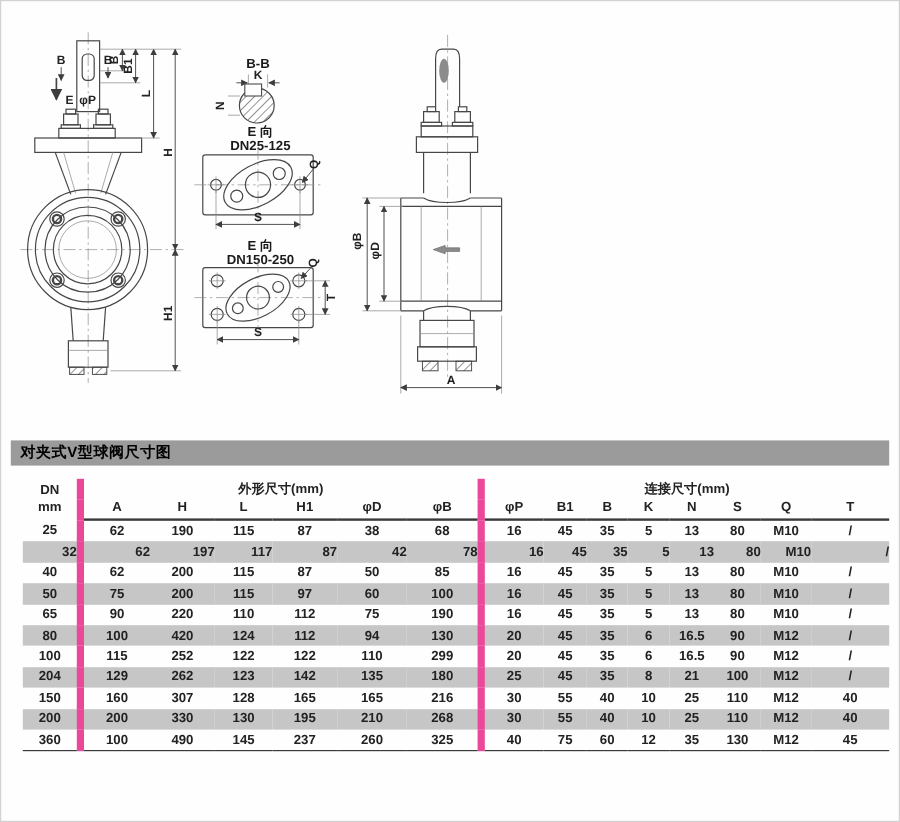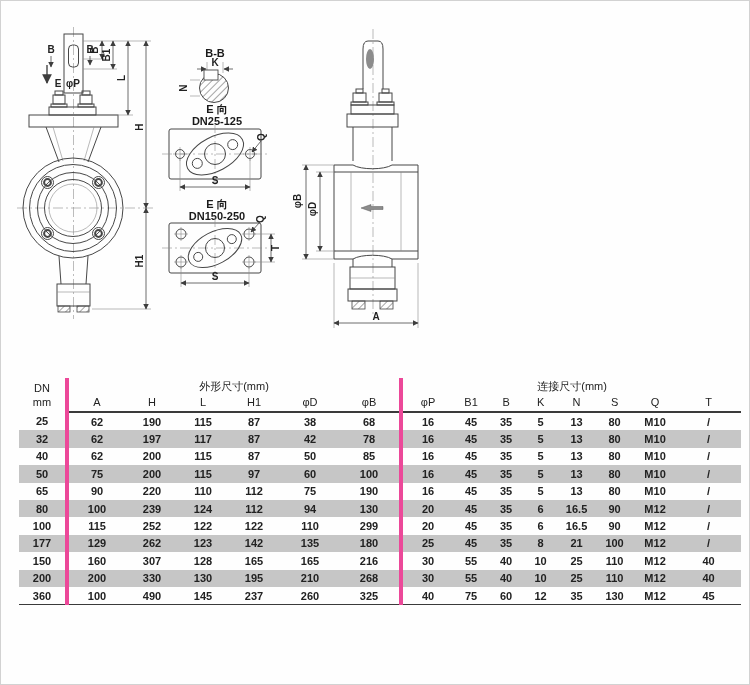--- a/index.html
+++ b/index.html
@@ -20,24 +20,24 @@
   
   #table-wrap{position:absolute;left:8px;right:8px;top:366px;}
   #table-title{
     height:21px;line-height:21px;padding-left:8px;
     background:#9b9b9b;color:#000;font-size:12.5px;font-weight:bold;letter-spacing:.5px;
   }
   table#dims{
     border-collapse:collapse;table-layout:fixed;width:722px;margin:11px 0 0 10px;
     font-size:11px;font-weight:bold;color:#222;text-align:center;
   }
-  #dims th{font-weight:normal;padding:1px 0;font-size:11px;}
+  #dims th{font-weight:bold;padding:1px 0;font-size:11px;}
   #dims tr.cols th{border-bottom:2px solid #3a3a3a;padding-bottom:3px;}
   #dims td{padding:0;height:17.4px;}
-  #dims .vline{border-left:4px solid #ec4899;}
+  #dims .vline{border-left:6px solid #ec4899;}
   #dims tbody tr.stripe{background:#c6c6c6;}
   #dims tbody tr:last-child td{border-bottom:1.5px solid #3a3a3a;}
   #dims th.dnhead div{line-height:14px;}
   #note{margin:9px 0 0 10px;font-size:10.5px;font-weight:bold;color:#111;}
 </style>
 </head>
 <body>
 
 <div id="sheet">
 
@@ -255,20 +255,21 @@
       <text class="lbl" transform="rotate(-90 315 208)" x="315" y="208" text-anchor="middle">φD</text>
 
       <line class="thin" x1="333" y1="262" x2="333" y2="327"></line>
       <line class="thin" x1="417" y1="262" x2="417" y2="327"></line>
       <line class="dim" x1="333" y1="322" x2="417" y2="322" marker-start="url(#ar)" marker-end="url(#ar)"></line>
       <text class="lbl" x="375" y="319" text-anchor="middle">A</text>
     </g>
   </svg>
 
   <div id="table-wrap">
+    <div id="table-title" style="background: rgb(155, 155, 155);">对夹式V型球阀尺寸图</div>
 
     <table id="dims">
       <colgroup>
         <col style="width:48px">
           <col style="width:58px">
           <col style="width:54px">
           <col style="width:48px">
         <col style="width:54px">
           <col style="width:58px">
           <col style="width:62px">
@@ -318,21 +319,21 @@
             <td>68</td>
             <td class="vline">16</td>
             <td>45</td>
             <td>35</td>
             <td>5</td>
             <td>13</td>
             <td>80</td>
             <td>M10</td>
             <td>/</td>
           </tr>
-          <tr class="stripe" style="background: rgb(198, 198, 198);">
+          <tr class="stripe" style="background: rgb(198, 198, 198); text-align: right;">
             <td>32</td>
             <td class="vline">62</td>
             <td>197</td>
             <td>117</td>
             <td>87</td>
             <td>42</td>
             <td>78</td>
             <td class="vline">16</td>
             <td>45</td>
             <td>35</td>
@@ -389,21 +390,21 @@
             <td>35</td>
             <td>5</td>
             <td>13</td>
             <td>80</td>
             <td>M10</td>
             <td>/</td>
           </tr>
           <tr class="stripe" style="background: rgb(198, 198, 198);">
             <td>80</td>
             <td class="vline">100</td>
-            <td>239</td>
+            <td>420</td>
             <td>124</td>
             <td>112</td>
             <td>94</td>
             <td>130</td>
             <td class="vline">20</td>
             <td>45</td>
             <td>35</td>
             <td>6</td>
             <td>16.5</td>
             <td>90</td>
@@ -421,21 +422,21 @@
             <td class="vline">20</td>
             <td>45</td>
             <td>35</td>
             <td>6</td>
             <td>16.5</td>
             <td>90</td>
             <td>M12</td>
             <td>/</td>
           </tr>
           <tr class="stripe" style="background: rgb(198, 198, 198);">
-            <td>177</td>
+            <td>204</td>
             <td class="vline">129</td>
             <td>262</td>
             <td>123</td>
             <td>142</td>
             <td>135</td>
             <td>180</td>
             <td class="vline">25</td>
             <td>45</td>
             <td>35</td>
             <td>8</td>

